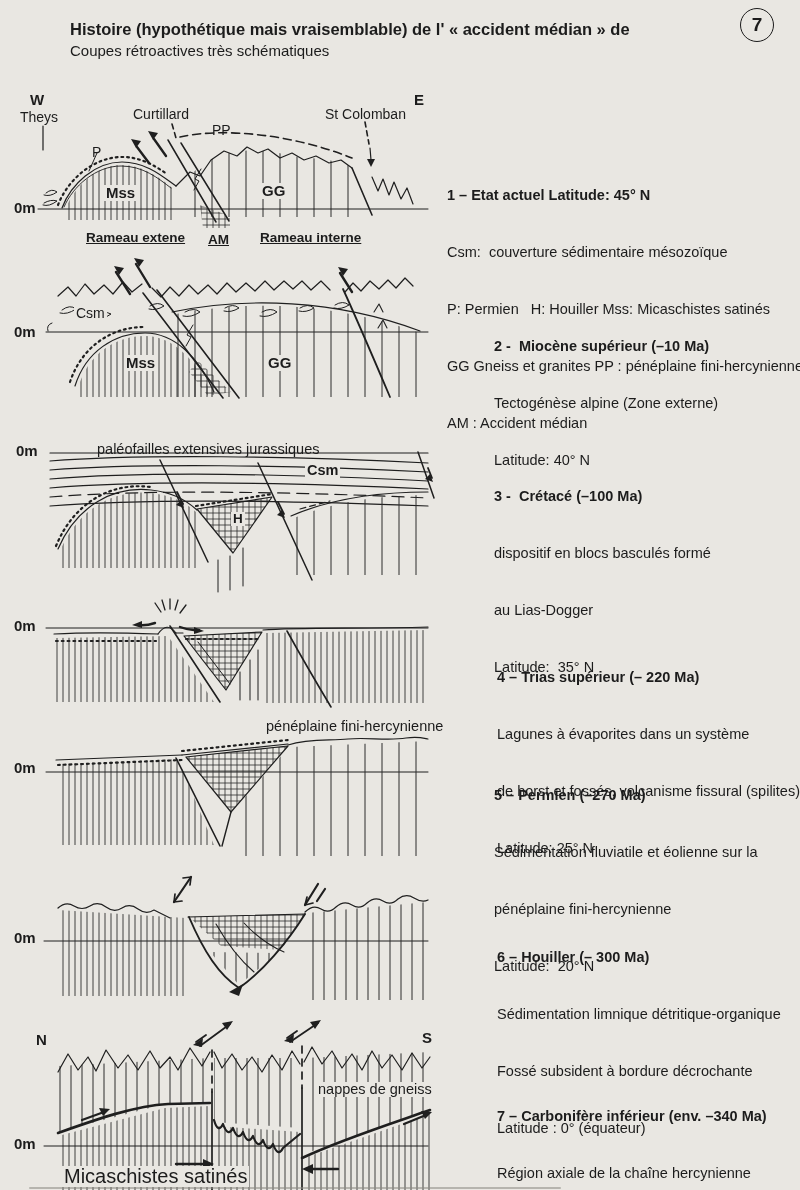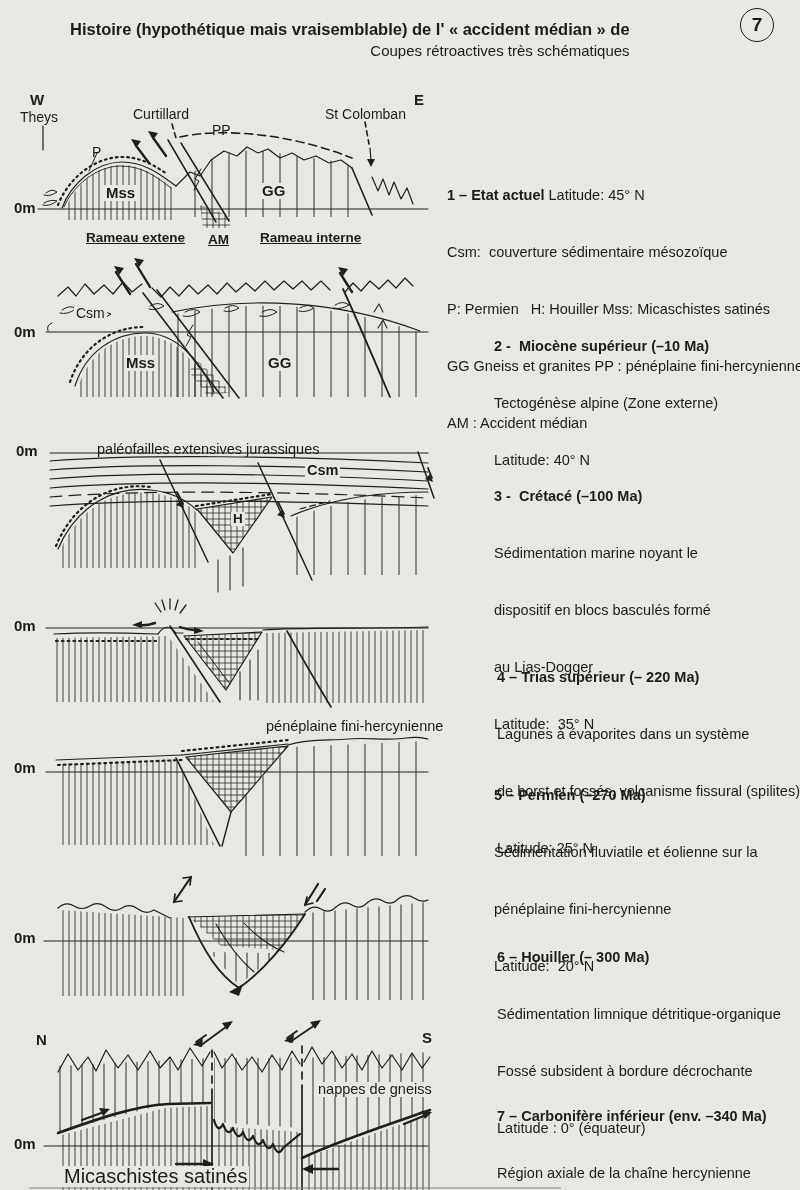--- a/index.html
+++ b/index.html
@@ -10,30 +10,30 @@
     color:#1c1c1c;
   }
   #artwork{position:absolute;left:0;top:0;z-index:1;}
   .lbl,.lblb{position:absolute;z-index:2;white-space:pre;line-height:1.05;}
   .lbl{font-size:14px;}
   .lblb{font-size:15px;font-weight:bold;}
   .sm{font-size:13.5px;text-decoration:underline;}
   .bg{background:#e9e7e2;padding:0 2px;}
   .title{position:absolute;left:70px;top:18px;z-index:2;}
   .title .t1{font-size:16.5px;font-weight:bold;line-height:22px;white-space:pre;}
-  .title .sub{font-size:15px;line-height:22px;white-space:pre;text-align:right;}
+  .title .sub{font-size:15px;line-height:22px;white-space:pre;}
   .pagenum{
     position:absolute;left:740px;top:8px;width:32px;height:32px;z-index:2;
     border:1.8px solid #1c1c1c;border-radius:50%;
     display:flex;align-items:center;justify-content:center;
     font-size:19px;font-weight:bold;
   }
   .tblock{position:absolute;z-index:2;font-size:14.5px;line-height:19px;white-space:pre;}
   .tblock .h{font-weight:bold;}
-  .tblock .h .rest{font-weight:normal;margin-top:14px;}
+  .tblock .h .rest{font-weight:bold;margin-top:14px;}
 </style>
 </head>
 <body>
 
 <svg id="artwork" width="800" height="1190" viewBox="0 0 800 1190">
   <defs>
     <pattern id="pd" patternUnits="userSpaceOnUse" width="6" height="8">
       <path d="M3,0V8" stroke="#2b2b2b" stroke-width="0.9"></path>
     </pattern>
     <pattern id="pm" patternUnits="userSpaceOnUse" width="11" height="10">
@@ -265,21 +265,20 @@
 </div>
 
 <div class="tblock" style="left:494px;top:299px">
   <div class="h"><span>2 -  Miocène supérieur (–10 Ma)</span></div>
   <div>Tectogénèse alpine (Zone externe)</div>
   <div>Latitude: 40° N</div>
 </div>
 
 <div class="tblock" style="left:494px;top:449px">
   <div class="h"><span>3 -  Crétacé (–100 Ma)</span></div>
-  <div>Sédimentation marine noyant le</div>
   <div>dispositif en blocs basculés formé</div>
   <div>au Lias-Dogger</div>
   <div>Latitude:  35° N</div>
 </div>
 
 <div class="tblock" style="left:497px;top:630px">
   <div class="h"><span>4 – Trias supérieur (– 220 Ma)</span></div>
   <div>Lagunes à évaporites dans un système</div>
   <div>de horst et fossés, volcanisme fissural (spilites)</div>
   <div>Latitude: 25° N</div>

